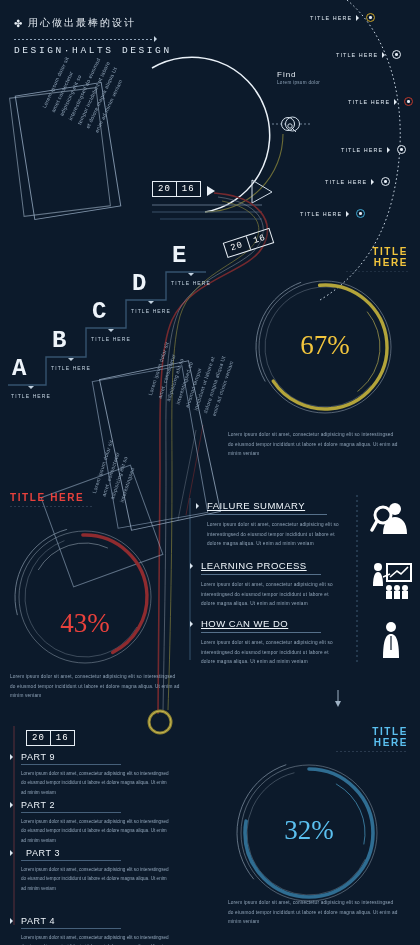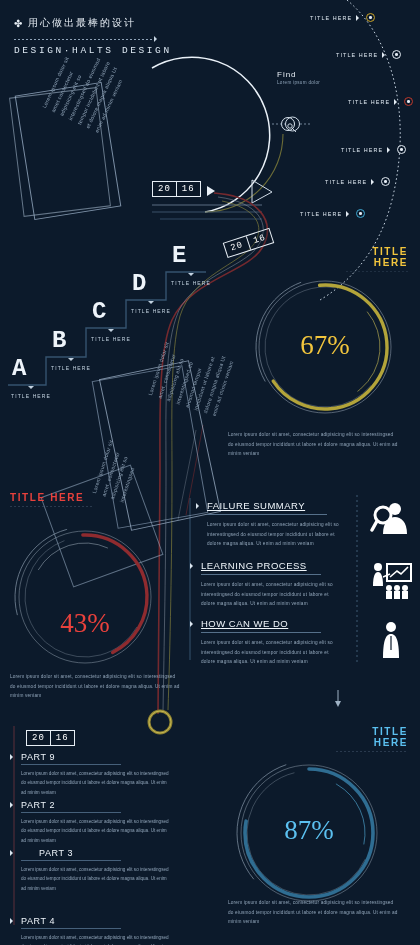--- a/index.html
+++ b/index.html
@@ -341,21 +341,21 @@
   <div class="abs" style="left:10px;top:800px;width:180px;">
     <div style="display:flex;align-items:center;gap:5px;">
       <span class="sec-tri"></span>
       <span class="part-title">PART 2</span>
     </div>
     <div class="part-rule" style="margin-left:11px;width:100px;"></div>
     <div class="part-body" style="margin-left:11px;width:148px;">Lorem ipsum dolor sit amet, consectetur adipisicing elit so interestingsed do eiusmod tempor incididunt ut labore et dolore magna aliqua. Ut enim ad minim veniam</div>
   </div>
 
   <div class="abs" style="left:10px;top:848px;width:180px;">
-    <div style="display:flex;align-items:center;gap:23px;">
+    <div style="display:flex;align-items:center;gap:10px;">
       <span class="sec-tri"></span>
       <span class="part-title">PART 3</span>
     </div>
     <div class="part-rule" style="margin-left:11px;width:100px;"></div>
     <div class="part-body" style="margin-left:11px;width:148px;">Lorem ipsum dolor sit amet, consectetur adipisicing elit so interestingsed do eiusmod tempor incididunt ut labore et dolore magna aliqua. Ut enim ad minim veniam</div>
   </div>
 
   <div class="abs" style="left:10px;top:916px;width:180px;">
     <div style="display:flex;align-items:center;gap:5px;">
       <span class="sec-tri"></span>
@@ -370,17 +370,17 @@
     <div style="height:1px;margin-top:3px;background:repeating-linear-gradient(to right,#55688066 0 2px,transparent 2px 4px);"></div>
   </div>
   <svg class="abs" style="left:228px;top:752px;" width="162" height="162">
     <circle cx="81" cy="81" r="68" fill="none" stroke="#8593a3" stroke-width="1" opacity=".55"></circle>
     <circle cx="81" cy="81" r="62" fill="none" stroke="#8593a3" stroke-width="0.8" opacity=".45" stroke-dasharray="250 140" transform="rotate(25 81 81)"></circle>
     <circle cx="81" cy="81" r="64" fill="none" stroke="#2f6d92" stroke-width="3.6" stroke-dasharray="313 89" transform="rotate(-90 81 81)" stroke-linecap="round"></circle>
     <circle cx="81" cy="81" r="72" fill="none" stroke="#6f7f90" stroke-width="0.8" stroke-dasharray="140 330" transform="rotate(140 81 81)"></circle>
     <circle cx="81" cy="81" r="56" fill="none" stroke="#5bc0f0" stroke-width="0.7" stroke-dasharray="70 280" transform="rotate(-60 81 81)" opacity=".7"></circle>
   </svg>
   <div class="abs" style="left:228px;top:815px;width:162px;text-align:center;">
-    <span class="pct" style="font-size:27px;color:#5bc0f0;">87%</span>
+    <span class="pct" style="font-size:27px;color:#5bc0f0;">32%</span>
   </div>
   <div class="abs body-note" style="left:228px;top:898px;width:172px;">Lorem ipsum dolor sit amet, consectetur adipisicing elit so interestingsed do eiusmod tempor incididunt ut labore et dolore magna aliqua. Ut enim ad minim veniam</div>
 
 </div>
 
 </body></html>

